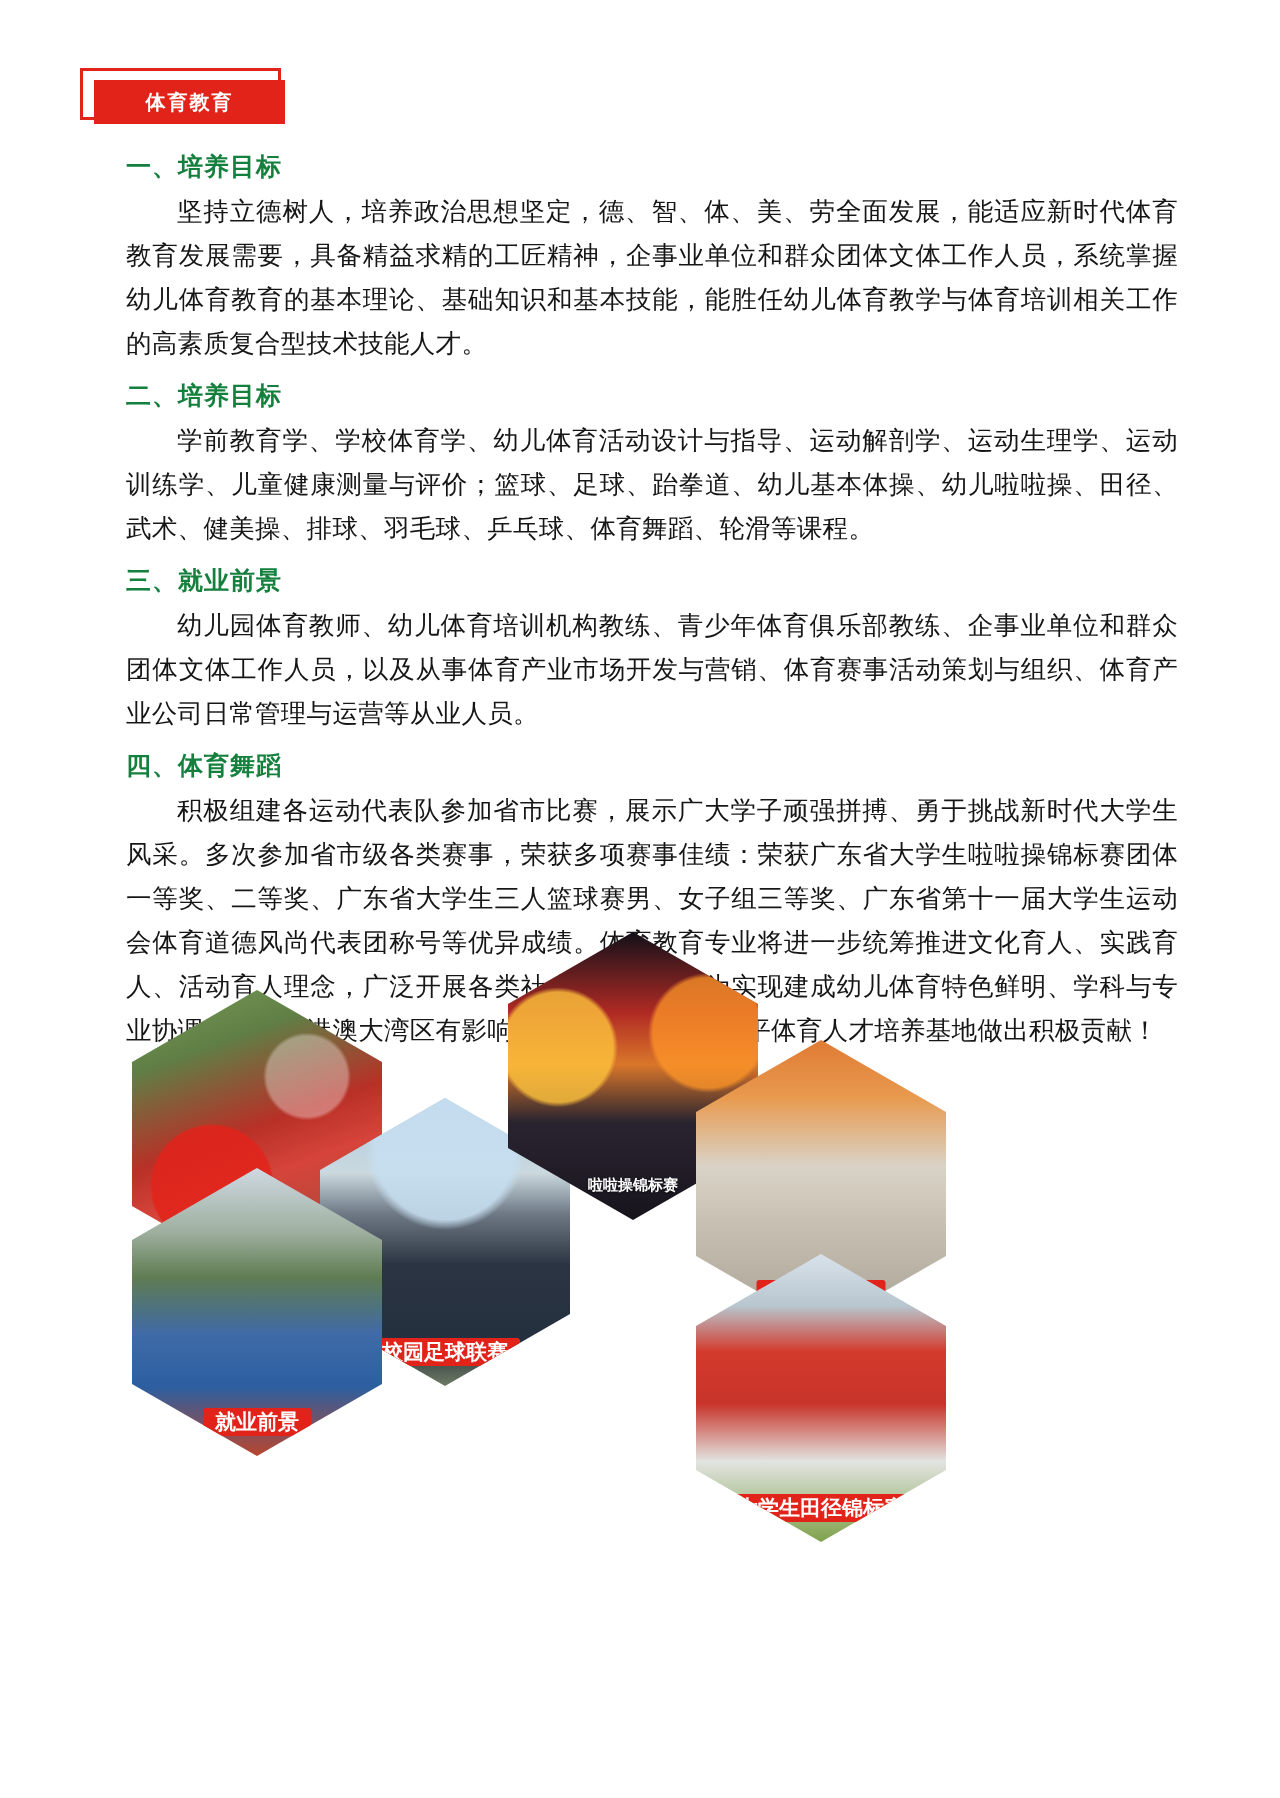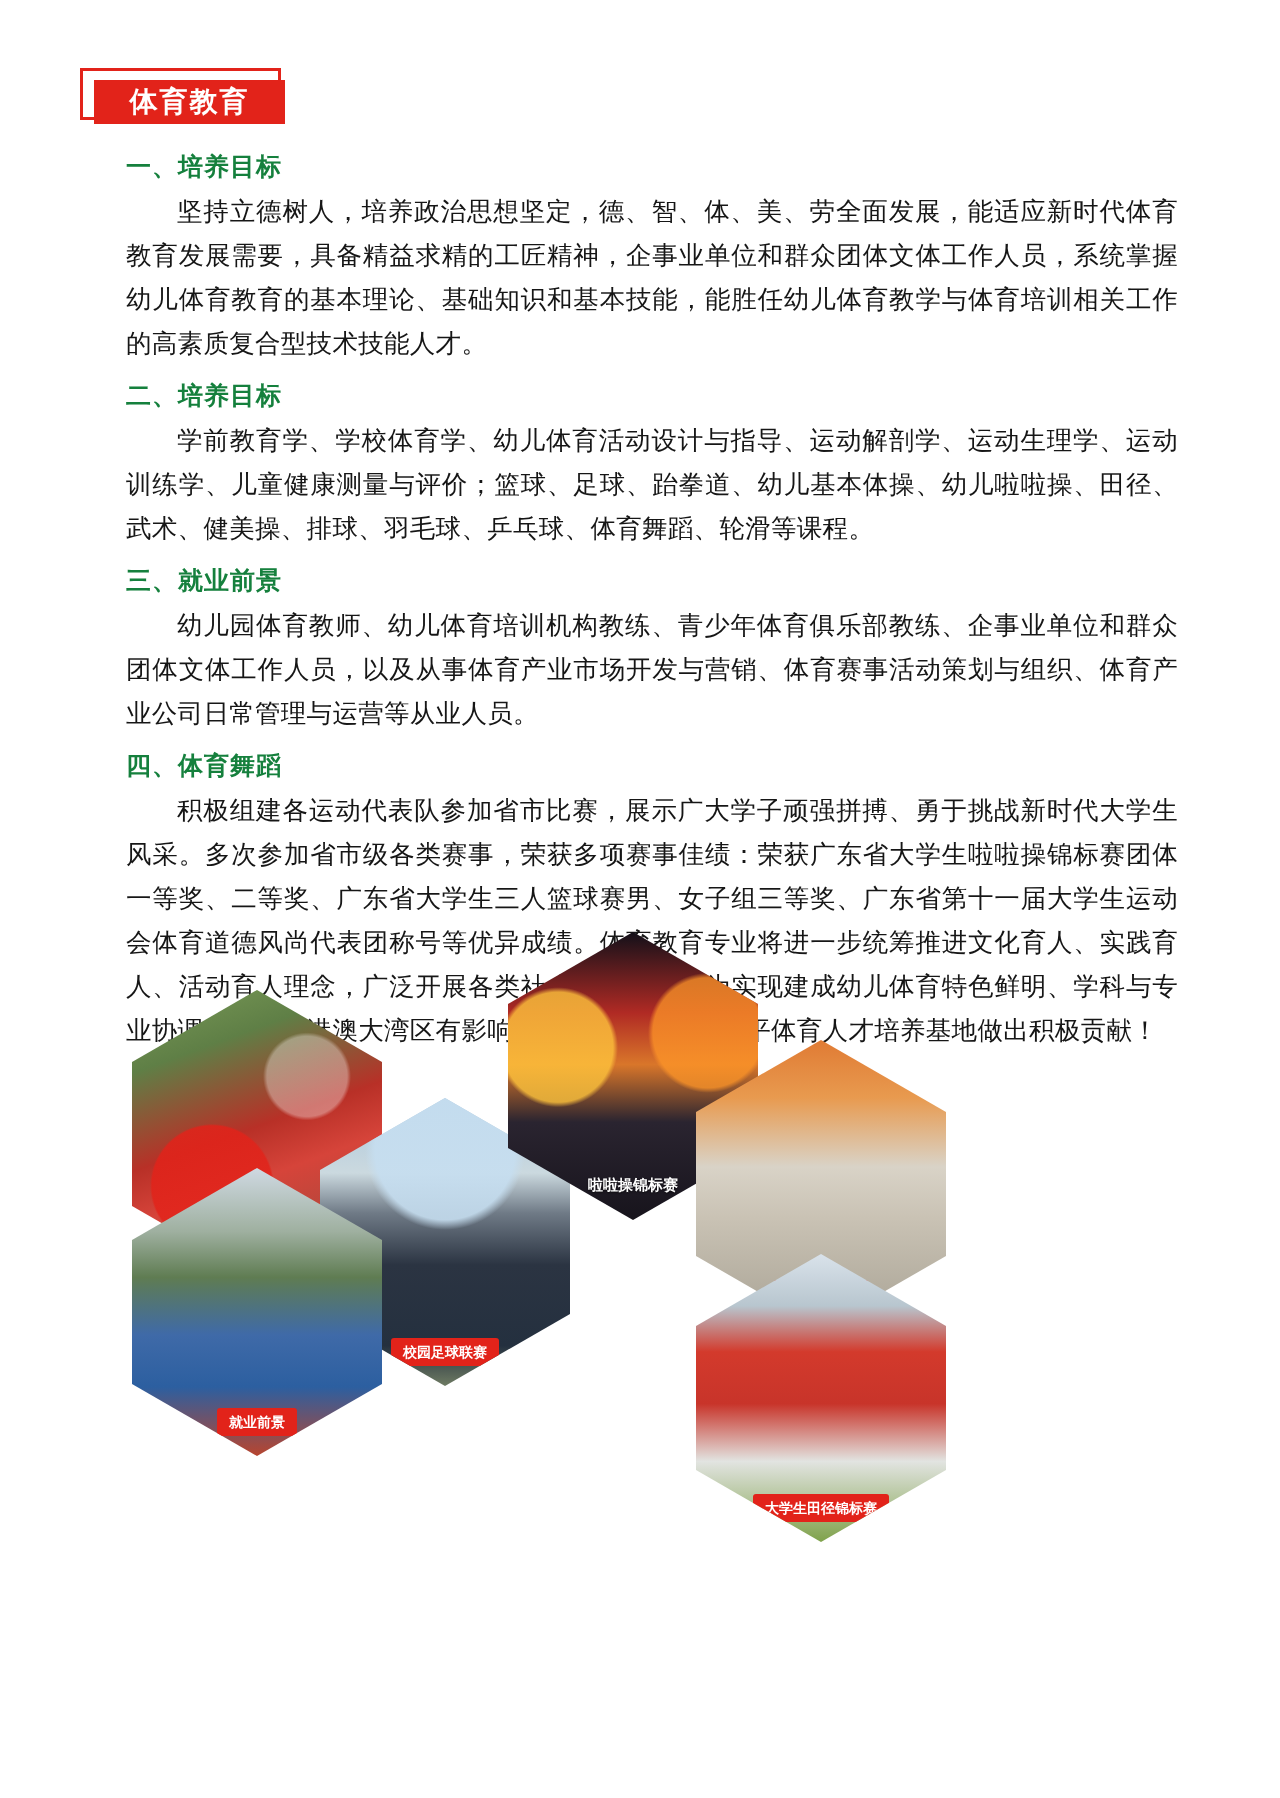--- a/index.html
+++ b/index.html
@@ -49,21 +49,21 @@
   }
   .title-badge .label {
     position: absolute;
     left: 14px;
     top: 12px;
     width: 191px;
     height: 44px;
     line-height: 44px;
     text-align: center;
     color: #ffffff;
-    font-size: 28px;
+    font-size: 20px;
     font-weight: bold;
     letter-spacing: 2px;
   }
 
   
   .content {
     position: absolute;
     left: 72px;
     top: 150px;
     width: 1130px;
@@ -121,21 +121,21 @@
     text-shadow: 0 1px 2px rgba(0,0,0,.65);
     padding: 0 14px;
   }
   .hex .capbar {
     position: absolute;
     left: 50%;
     transform: translateX(-50%);
     bottom: 20px;
     background: #e2231a;
     color: #fff;
-    font-size: 14px;
+    font-size: 21px;
     font-weight: bold;
     line-height: 20px;
     padding: 4px 12px;
     border-radius: 3px;
     white-space: nowrap;
     text-align: center;
   }
   .hex .capbar.two { white-space: normal; width: 150px; }
 
   

